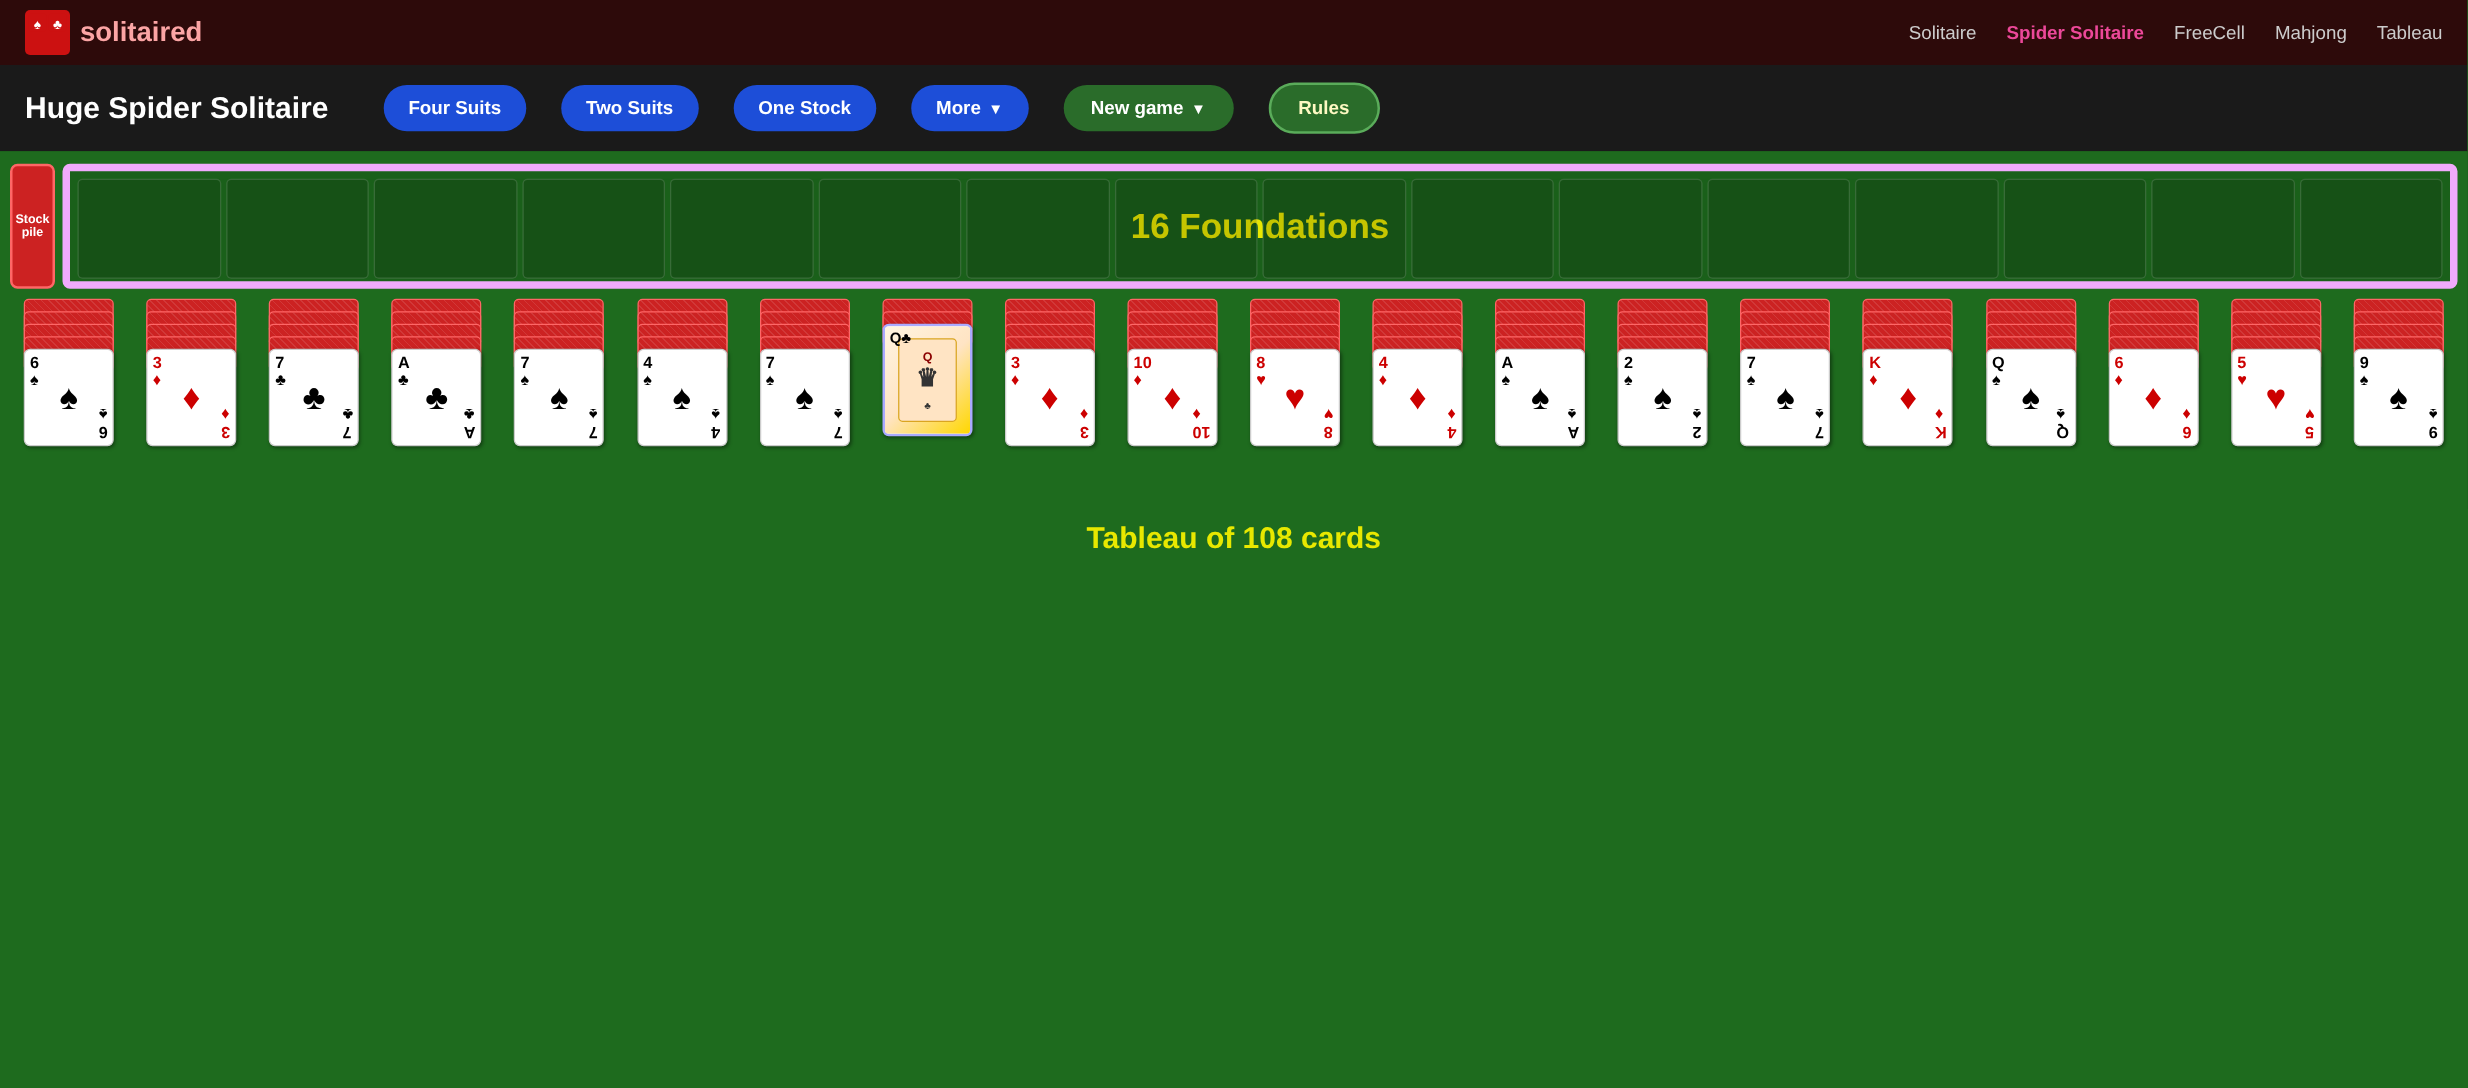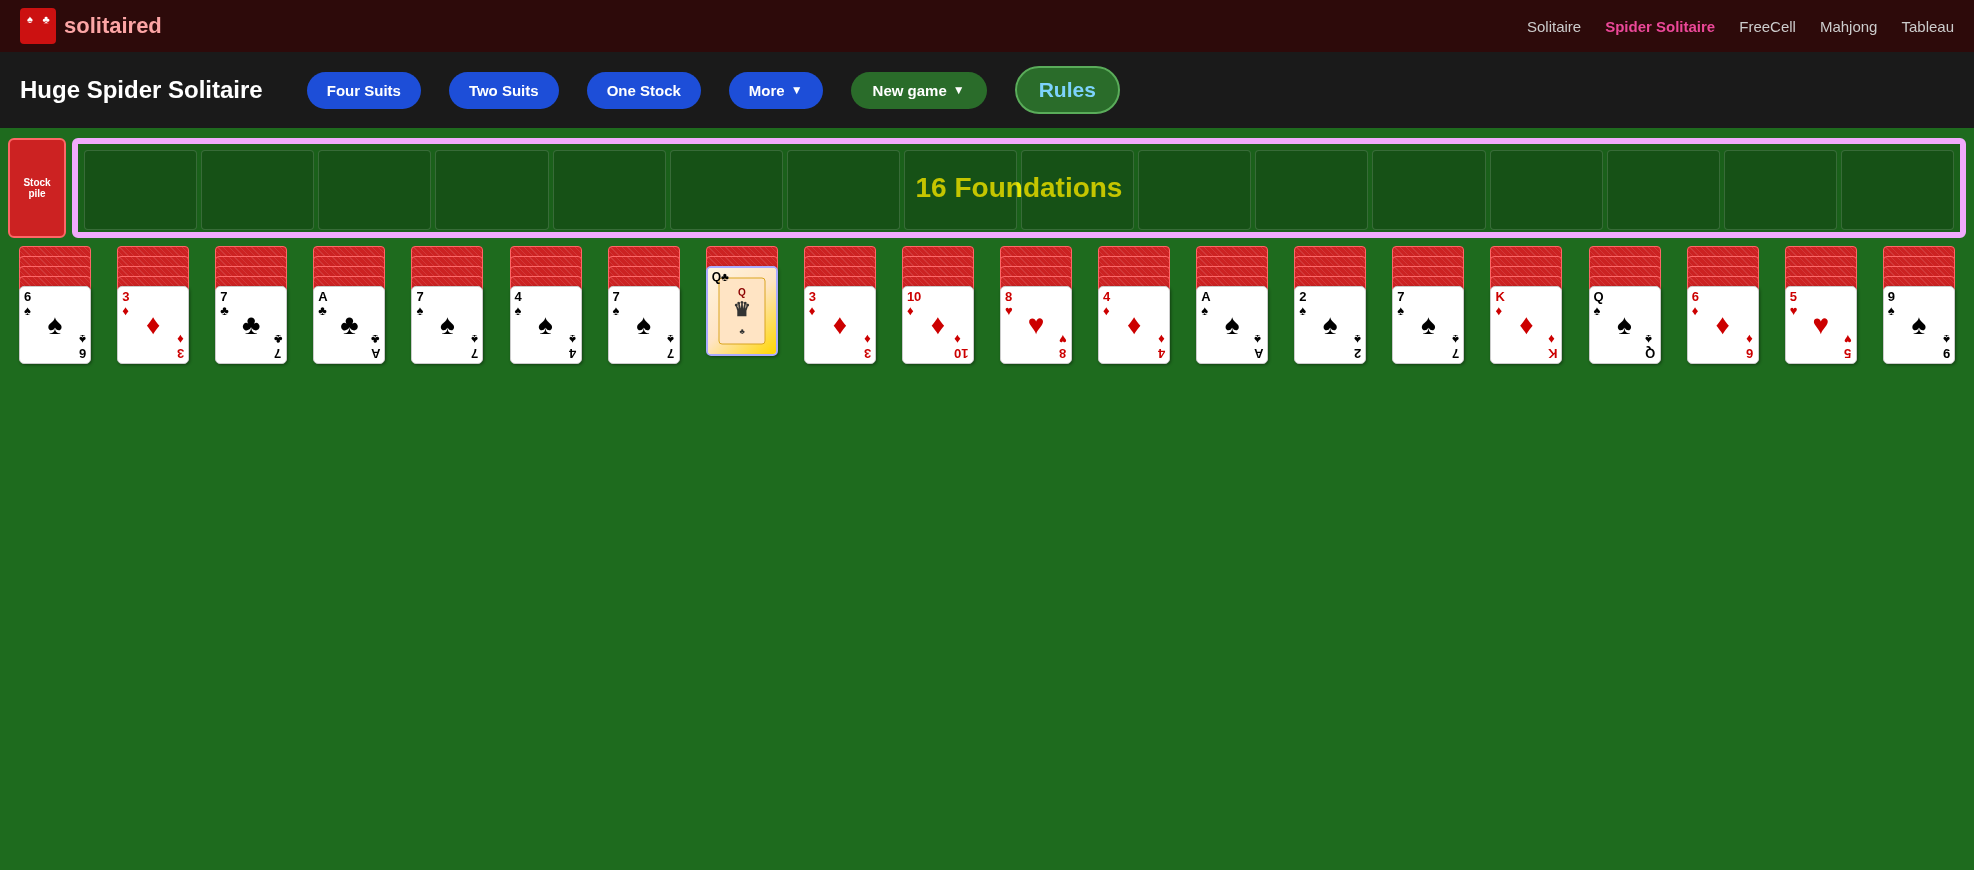--- a/index.html
+++ b/index.html
@@ -85,25 +85,25 @@
       padding: 10px 22px;
       font-size: 15px;
       font-weight: bold;
       cursor: pointer;
       display: flex;
       align-items: center;
       gap: 6px;
     }
     .btn-rules {
       background: #2a6c2a;
-      color: #7dd3fc;
+      color: #fef9c3;
       border: 2px solid #5aac5a;
       border-radius: 24px;
       padding: 10px 22px;
-      font-size: 21px;
+      font-size: 15px;
       font-weight: bold;
       cursor: pointer;
     }
     .dropdown-arrow { font-size: 12px; }
 
     
     .game-area {
       background: #1e6b1e;
       min-height: 780px;
       position: relative;
@@ -111,21 +111,21 @@
     }
 
     
     .foundations-row {
       display: flex;
       align-items: stretch;
       margin-bottom: 8px;
       gap: 0;
     }
     .stock-pile {
-      width: 58px;
+      width: 36px;
       min-height: 100px;
       background: #cc2222;
       border-radius: 6px;
       border: 2px solid #ff6666;
       display: flex;
       align-items: center;
       justify-content: center;
       flex-direction: column;
       color: white;
       font-size: 10px;
@@ -693,13 +693,14 @@
         </div>
         <div class="card-center-suit black">♠</div>
         <div class="card-rank-suit-bottom black">
           <span>9</span>
           <span>♠</span>
         </div>
       </div>
       </div>
     </div>
 
+  <div class="tableau-label">Tableau of 108 cards</div>
 </div>
 
 </body></html>

